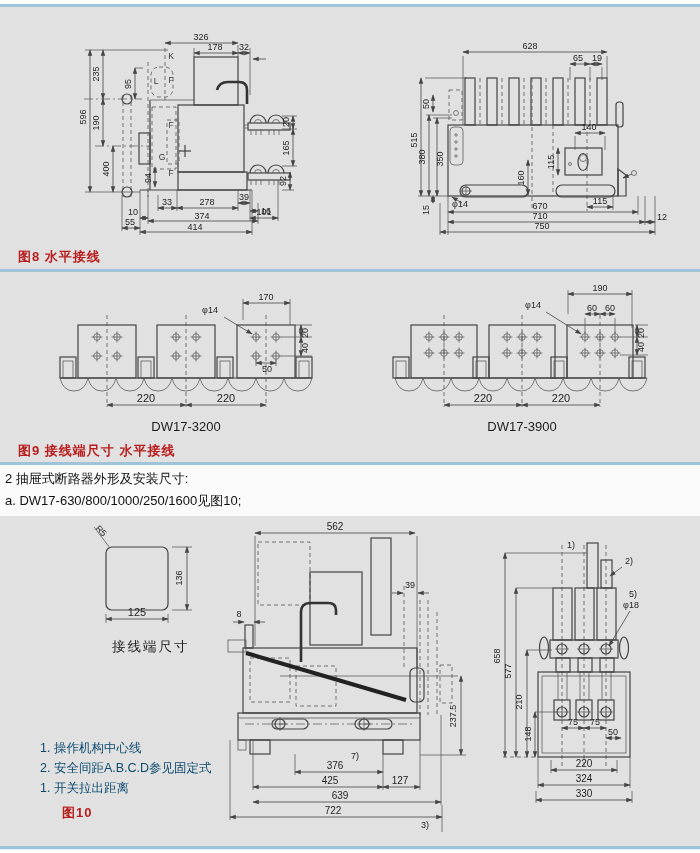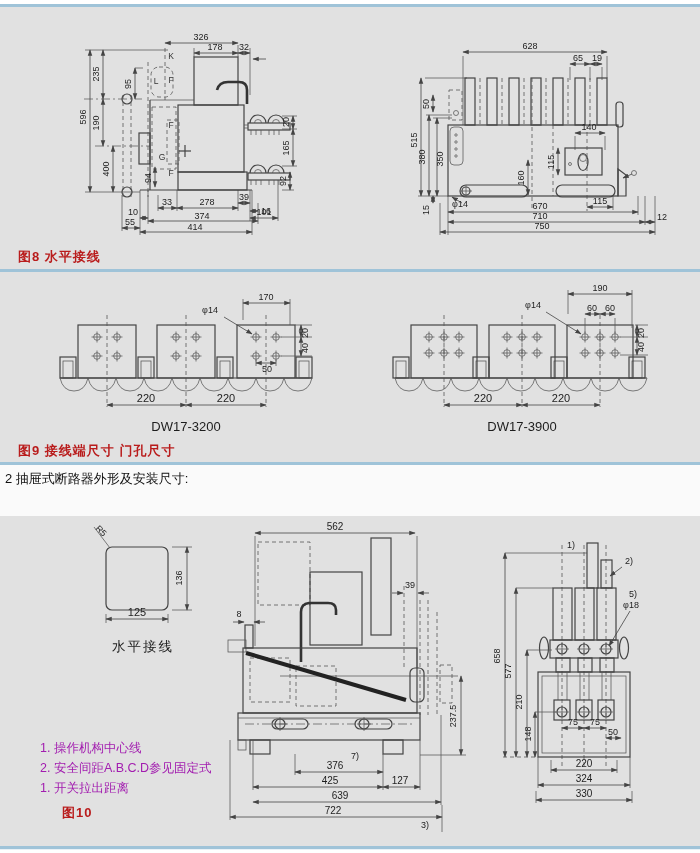--- a/index.html
+++ b/index.html
@@ -3,21 +3,21 @@
 <meta charset="utf-8">
 <style>
   html,body{margin:0;padding:0;background:#fff;}
   .page{position:relative;width:700px;height:853px;background:#fff;overflow:hidden;
         font-family:"Liberation Sans",sans-serif;color:#1d1d1d;}
   .divider{position:absolute;left:0;width:700px;height:3px;background:#9fc3d8;border-bottom:1px solid #e8f0f5;}
   .panel{position:absolute;left:0;width:700px;background:#e1e1e1;}
   .whiteblock{position:absolute;left:0;width:700px;background:#fafafa;}
   .caption{position:absolute;font-size:13px;font-weight:bold;color:#b91c1c;letter-spacing:1px;}
   .bodytext{position:absolute;left:5px;font-size:13px;color:#111;}
-  .notes{position:absolute;left:40px;top:222px;font-size:12.5px;line-height:20px;color:#a21caf;}
+  .notes{position:absolute;left:40px;top:222px;font-size:12.5px;line-height:20px;color:#0c4a6e;}
   svg{position:absolute;left:0;top:0;}
   .ln{stroke:#444;stroke-width:1.2;fill:none;}
   .lt{stroke:#555;stroke-width:0.75;fill:none;}
   .dsh{stroke:#555;stroke-width:0.8;fill:none;stroke-dasharray:4 3;}
   .dd{stroke:#555;stroke-width:0.7;fill:none;stroke-dasharray:9 3 2 3;}
   .dim{stroke:#444;stroke-width:0.8;fill:none;}
   .thick{stroke:#222;stroke-width:4;fill:none;}
   text.dl{font:9px "Liberation Sans",sans-serif;fill:#1d1d1d;text-anchor:middle;}
   text.pl{font:8.5px "Liberation Sans",sans-serif;fill:#333;text-anchor:middle;}
   text.md{font:13px "Liberation Sans",sans-serif;fill:#1d1d1d;text-anchor:middle;}
@@ -384,27 +384,28 @@
         <text class="dl" x="644" y="61" transform="rotate(-90 644 61)">20</text>
         <line x1="637" y1="65" x2="637" y2="83" class="dim" marker-start="url(#arB)" marker-end="url(#arB)"></line>
         <text class="dl" x="644" y="75" transform="rotate(-90 644 75)">40</text>
         <line x1="444" y1="133" x2="522" y2="133" class="dim" marker-start="url(#arB)" marker-end="url(#arB)"></line>
         <text class="dl" x="483" y="130" style="font-size:11px">220</text>
         <line x1="522" y1="133" x2="600" y2="133" class="dim" marker-start="url(#arB)" marker-end="url(#arB)"></line>
         <text class="dl" x="561" y="130" style="font-size:11px">220</text>
         <text class="md" x="522" y="159">DW17-3900</text>
       </g>
     </svg>
-    <div class="caption" style="left:18px;top:170px;">图9  接线端尺寸  门孔尺寸</div>
+    <div class="caption" style="left:18px;top:170px;">图9  接线端尺寸  水平接线</div>
   </section>
 
   <div class="divider" style="top:462px"></div>
 
   <section class="whiteblock" style="top:465px;height:54px;">
     <div class="bodytext" style="top:5px;">2 抽屉式断路器外形及安装尺寸:</div>
+    <div class="bodytext" style="top:27px;">a. DW17-630/800/1000/250/1600见图10;</div>
   </section>
 
   <section class="panel" style="top:516px;height:330px;">
     <svg width="700" height="330" viewBox="0 0 700 330">
       <defs>
         <marker id="arC" viewBox="0 0 10 10" refX="9" refY="5" markerWidth="8" markerHeight="8" orient="auto-start-reverse">
           <path d="M0,1.5 L10,5 L0,8.5 z" fill="#444"></path>
         </marker>
         <g id="scrC">
             <circle r="5" class="ln"></circle>
@@ -556,21 +557,21 @@
         <line x1="538" y1="241" x2="538" y2="272" class="lt"></line>
           <line x1="630" y1="241" x2="630" y2="272" class="lt"></line>
         <line x1="538" y1="269" x2="630" y2="269" class="dim" marker-start="url(#arC)" marker-end="url(#arC)"></line>
         <text class="dl" x="584" y="266" style="font-size:10px">324</text>
         <line x1="536" y1="275" x2="536" y2="287" class="lt"></line>
           <line x1="632" y1="275" x2="632" y2="287" class="lt"></line>
         <line x1="536" y1="284" x2="632" y2="284" class="dim" marker-start="url(#arC)" marker-end="url(#arC)"></line>
         <text class="dl" x="584" y="281" style="font-size:10px">330</text>
       </g>
     </svg>
-    <div style="position:absolute;left:112px;top:122px;font-size:13.5px;letter-spacing:2px;">水平接线</div>
+    <div style="position:absolute;left:112px;top:122px;font-size:13.5px;letter-spacing:2px;">接线端尺寸</div>
     <div class="notes">
       <div>1. 操作机构中心线</div>
       <div>2. 安全间距A.B.C.D参见固定式</div>
       <div>1. 开关拉出距离</div>
     </div>
     <div class="caption" style="left:22px;top:288px;margin-left:40px;">图10</div>
   </section>
 
   <div class="divider" style="top:846px"></div>
 </div>

